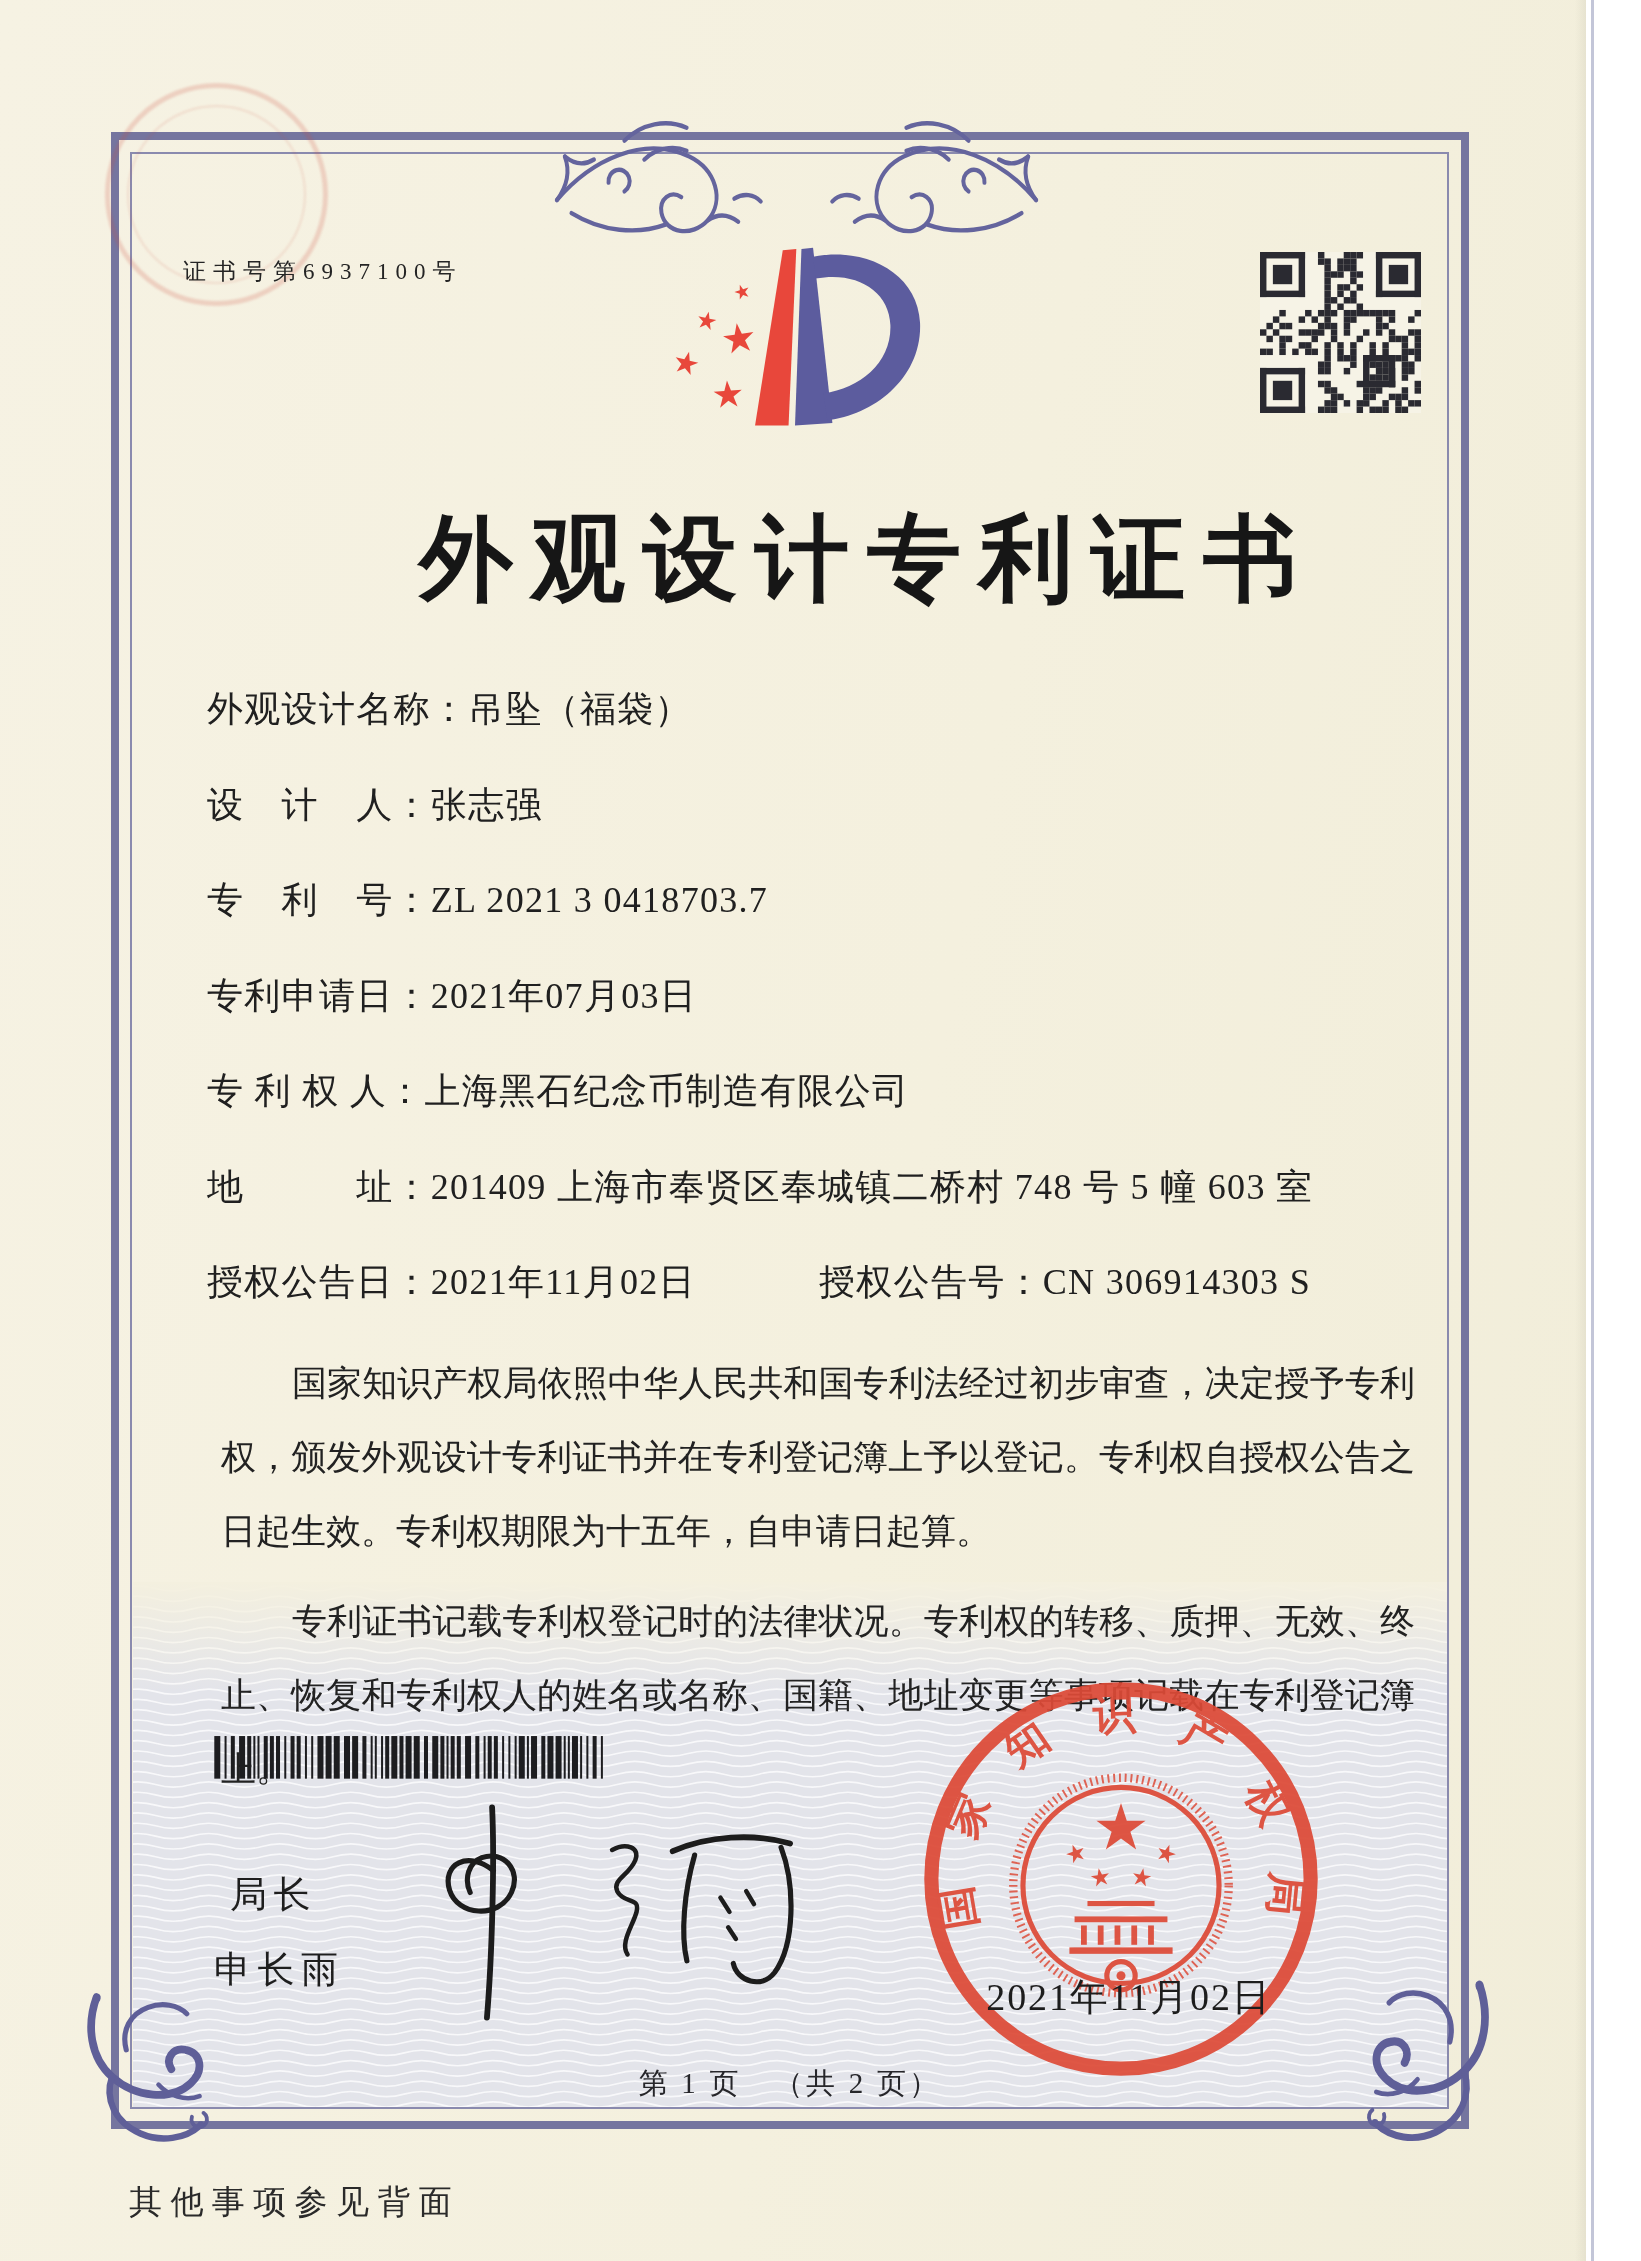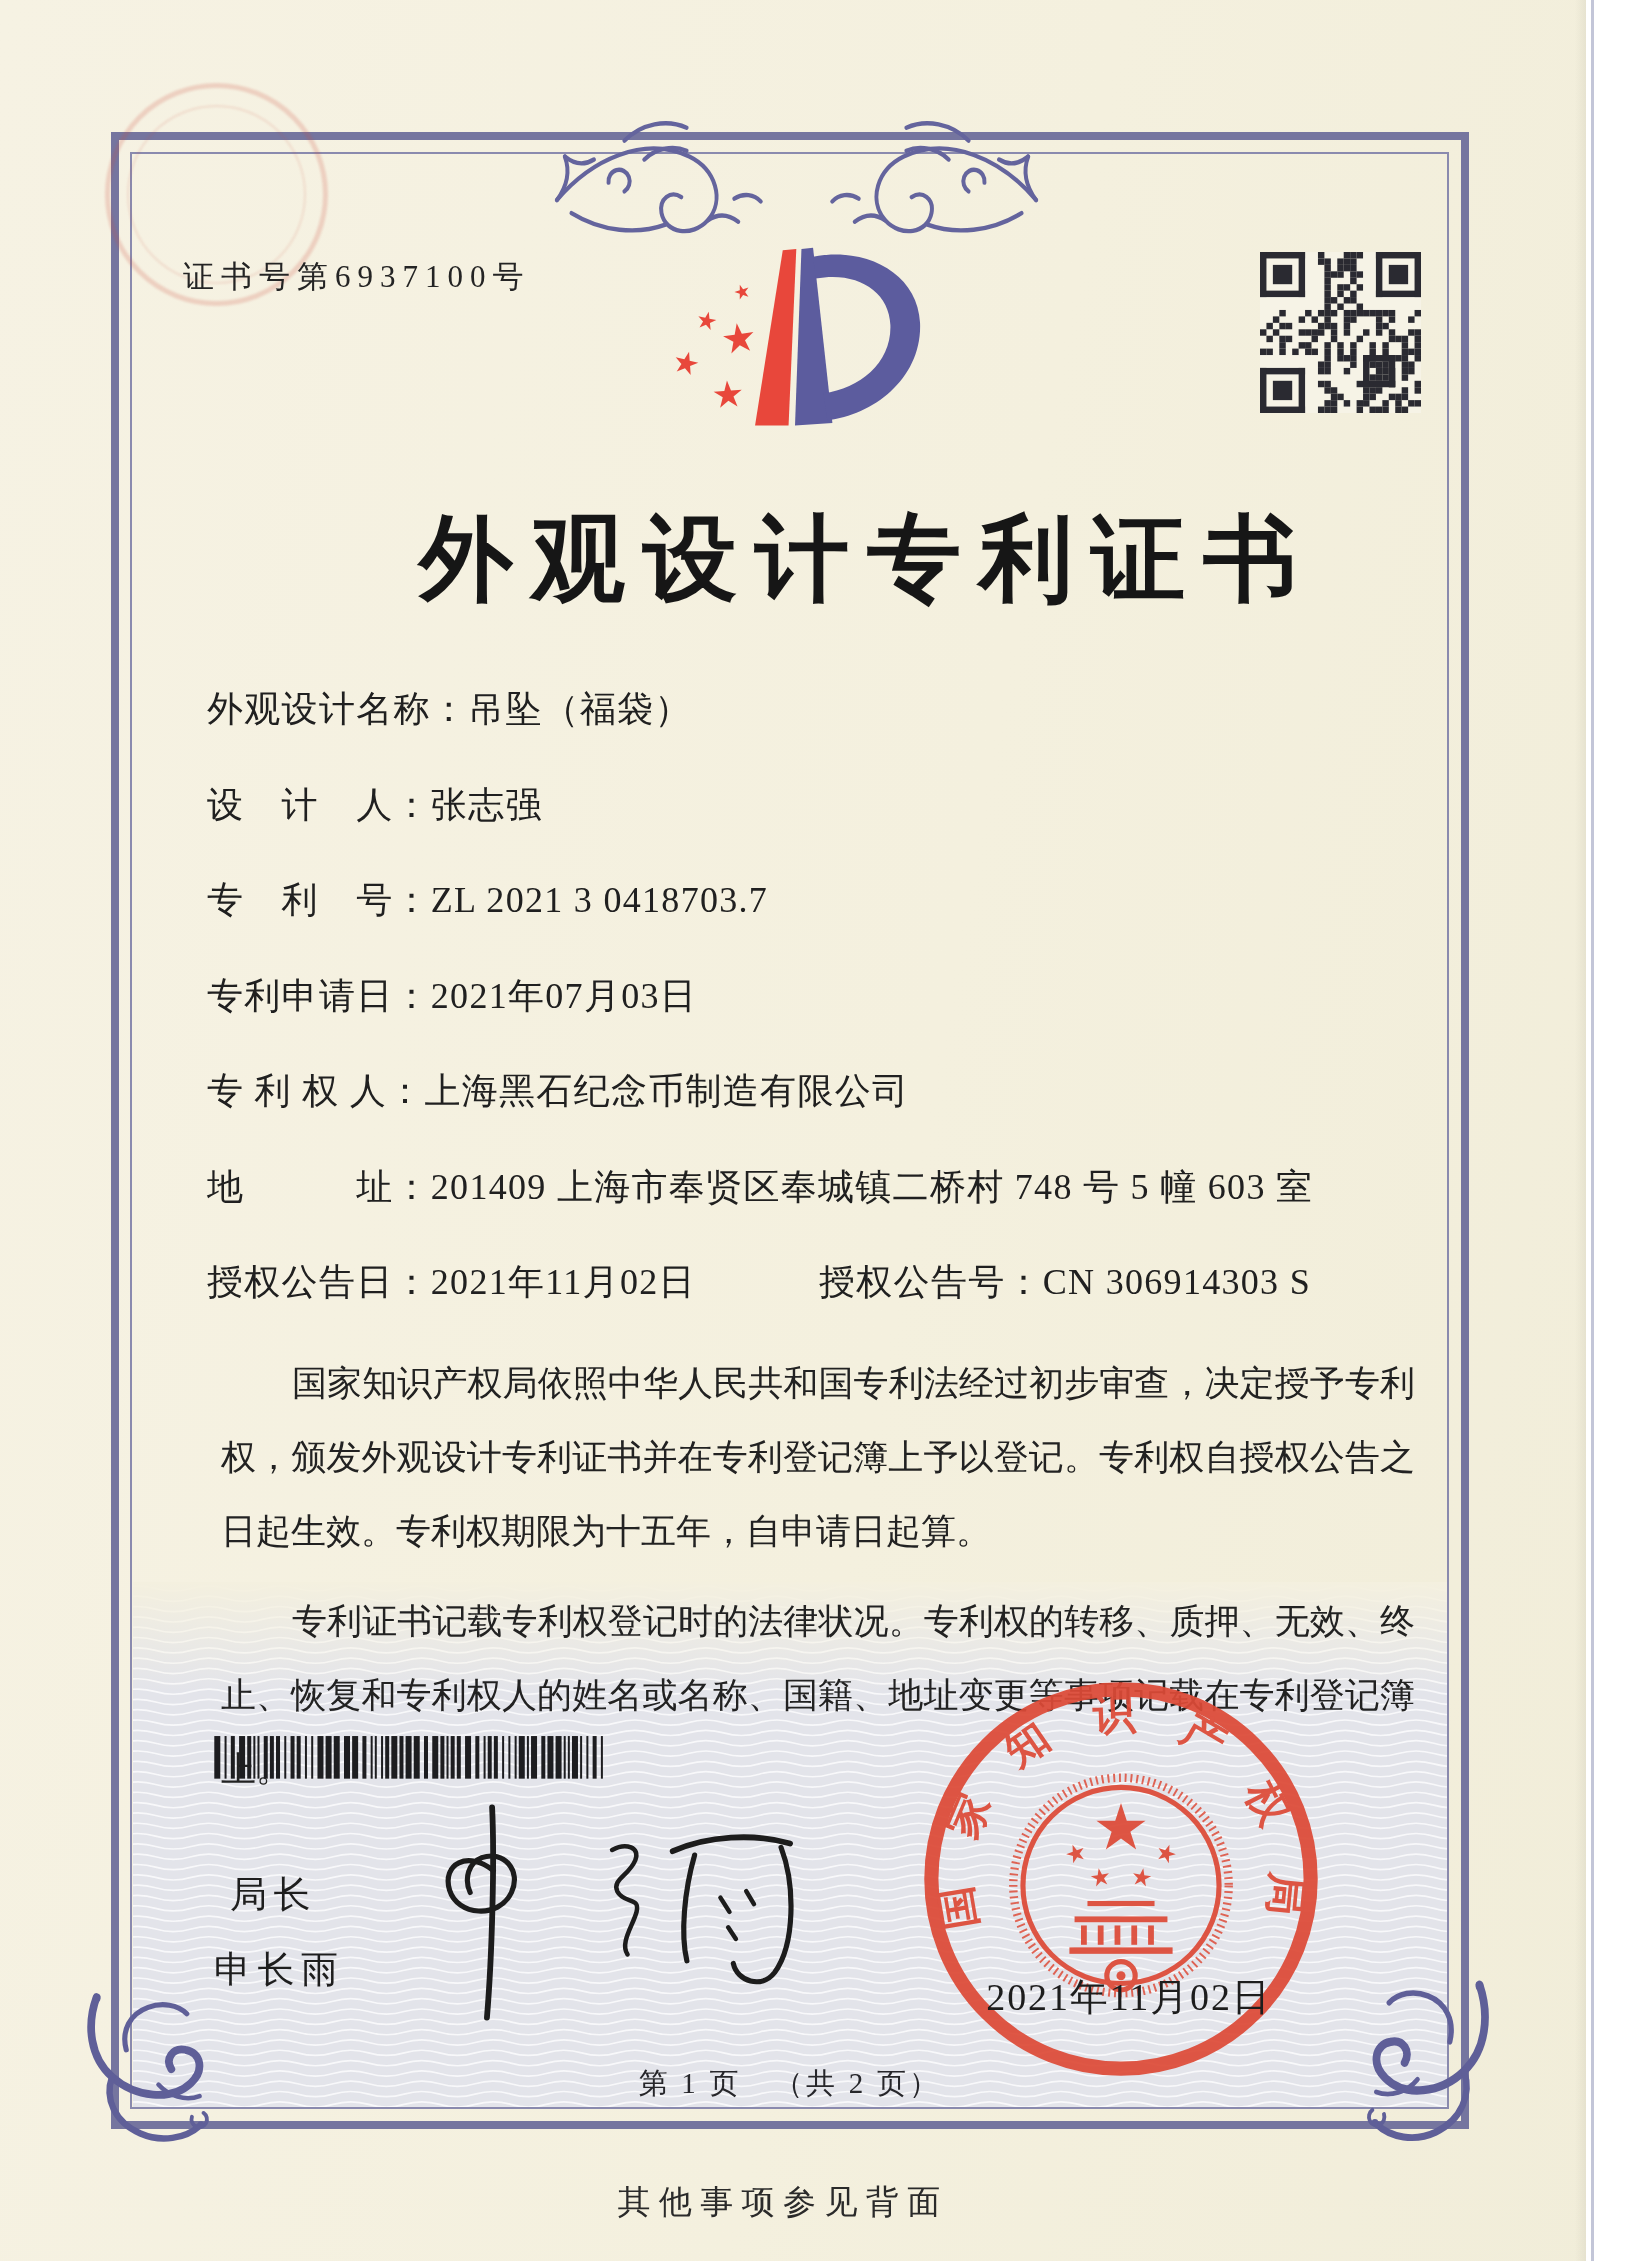--- a/index.html
+++ b/index.html
@@ -20,36 +20,36 @@
   
   .ghost-stamp{left:105px;top:83px;width:213px;height:213px;border:5.8px solid rgba(205,75,60,.20);
     border-radius:50%;filter:blur(1.3px);}
   .ghost-stamp:after{content:"";position:absolute;left:17px;top:17px;right:17px;bottom:17px;
     border:2.6px solid rgba(205,75,60,.13);border-radius:50%;}
   
   .waveband{left:133px;top:1582px;width:1315px;height:525px;}
   .wavefade{left:133px;top:1582px;width:1315px;height:110px;
     background:linear-gradient(180deg,#f4f0df 0%,rgba(244,240,223,0) 100%);}
   
-  .cert-no{left:183px;top:256px;font-size:31px;letter-spacing:7px;color:#242424;}
+  .cert-no{left:183px;top:256px;font-size:23px;letter-spacing:7px;color:#242424;}
   .title{left:111px;top:496px;width:1494px;text-align:center;font-size:94px;font-weight:bold;
     letter-spacing:18px;text-indent:18px;color:#161616;}
   .frow{position:absolute;left:207px;width:1245px;height:55px;font-size:36px;white-space:nowrap;color:#202020;}
   .flabel{letter-spacing:1.3px;}
   .fvalue{letter-spacing:1.3px;}
   .fcol2{position:absolute;left:612px;top:0;}
   .paras{left:205px;top:1331px;width:1226px;font-size:35px;line-height:74px;text-align:justify;color:#222;}
   .paras p{margin:16px;text-indent:71px;}
   .bureau-title{left:214px;top:1870px;font-size:37px;letter-spacing:6.5px;z-index:6;margin-left:16px;}
   .bureau-name{left:214px;top:1945px;font-size:37px;letter-spacing:6.5px;z-index:6;}
   .seal-date{left:943px;top:1972px;width:372px;text-align:center;font-size:38px;letter-spacing:1.9px;
     color:#1d1d1d;z-index:7;}
   .page-info{left:111px;top:2064px;width:1358px;text-align:center;font-size:29px;letter-spacing:3.2px;
     color:#26262a;z-index:6;}
-  .back-note{left:104px;top:2180px;width:1358px;text-align:center;font-size:33px;letter-spacing:8.4px;color:#2a2a2a;}
+  .back-note{left:129px;top:2180px;width:1358px;font-size:33px;letter-spacing:8.4px;color:#2a2a2a;}
   .z5{z-index:5;} .z6{z-index:6;}
 </style>
 </head>
 <body>
 
 <div class="page">
 
   <svg id="waves" class="abs waveband" viewBox="0 0 2037 814" preserveAspectRatio="none">
       <rect x="0" y="0" width="2037" height="814" fill="#e3e4ea"></rect>
       <path d="M-20 10 q27.5 -8 55 0 q27.5 8 55 0 q27.5 -8 55 0 q27.5 8 55 0 q27.5 -8 55 0 q27.5 8 55 0 q27.5 -8 55 0 q27.5 8 55 0 q27.5 -8 55 0 q27.5 8 55 0 q27.5 -8 55 0 q27.5 8 55 0 q27.5 -8 55 0 q27.5 8 55 0 q27.5 -8 55 0 q27.5 8 55 0 q27.5 -8 55 0 q27.5 8 55 0 q27.5 -8 55 0 q27.5 8 55 0 q27.5 -8 55 0 q27.5 8 55 0 q27.5 -8 55 0 q27.5 8 55 0 q27.5 -8 55 0 q27.5 8 55 0 q27.5 -8 55 0 q27.5 8 55 0 q27.5 -8 55 0 q27.5 8 55 0 q27.5 -8 55 0 q27.5 8 55 0 q27.5 -8 55 0 q27.5 8 55 0 q27.5 -8 55 0 q27.5 8 55 0 q27.5 -8 55 0 q27.5 8 55 0 q27.5 -8 55 0 q27.5 8 55 0" fill="none" stroke="#fbfbfd" stroke-width="2.6" opacity="0.85"></path>

